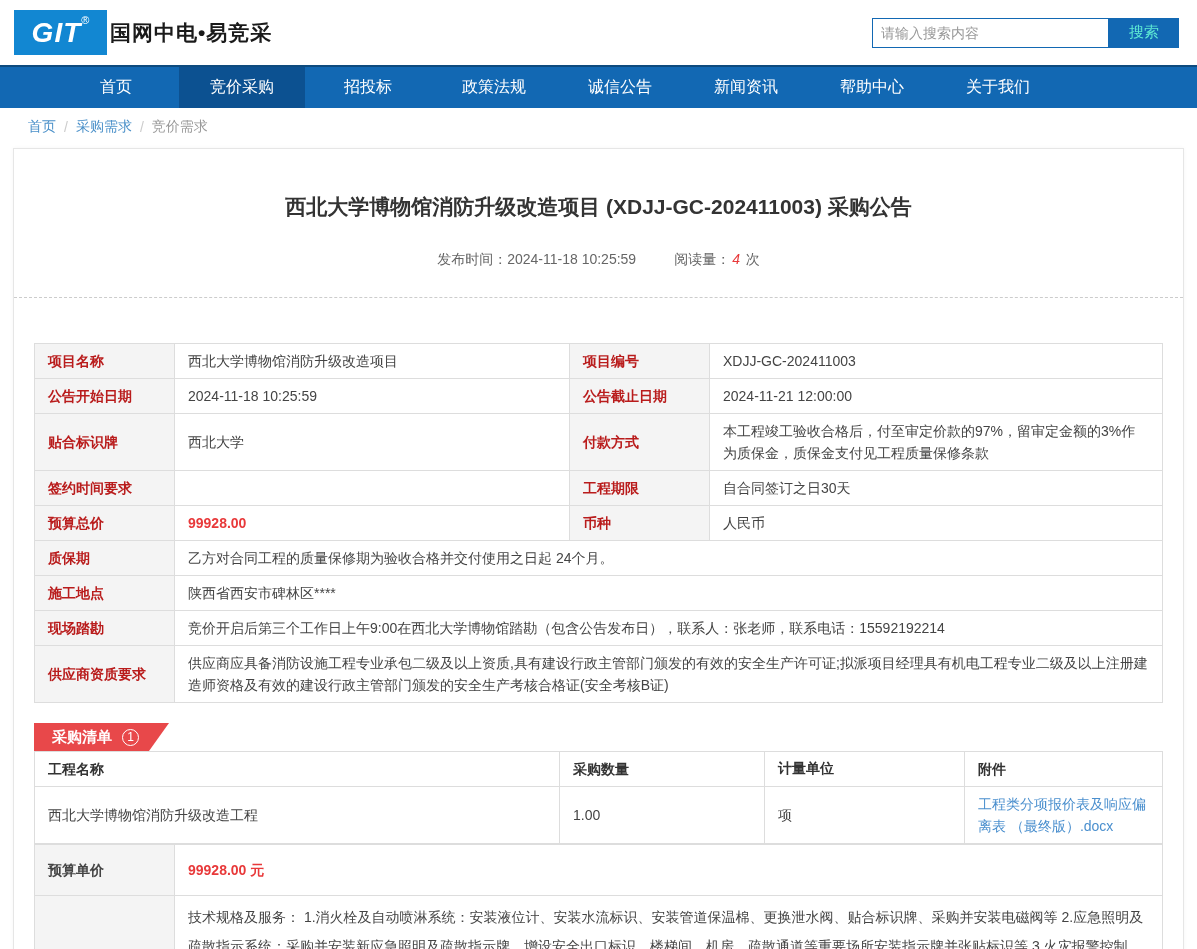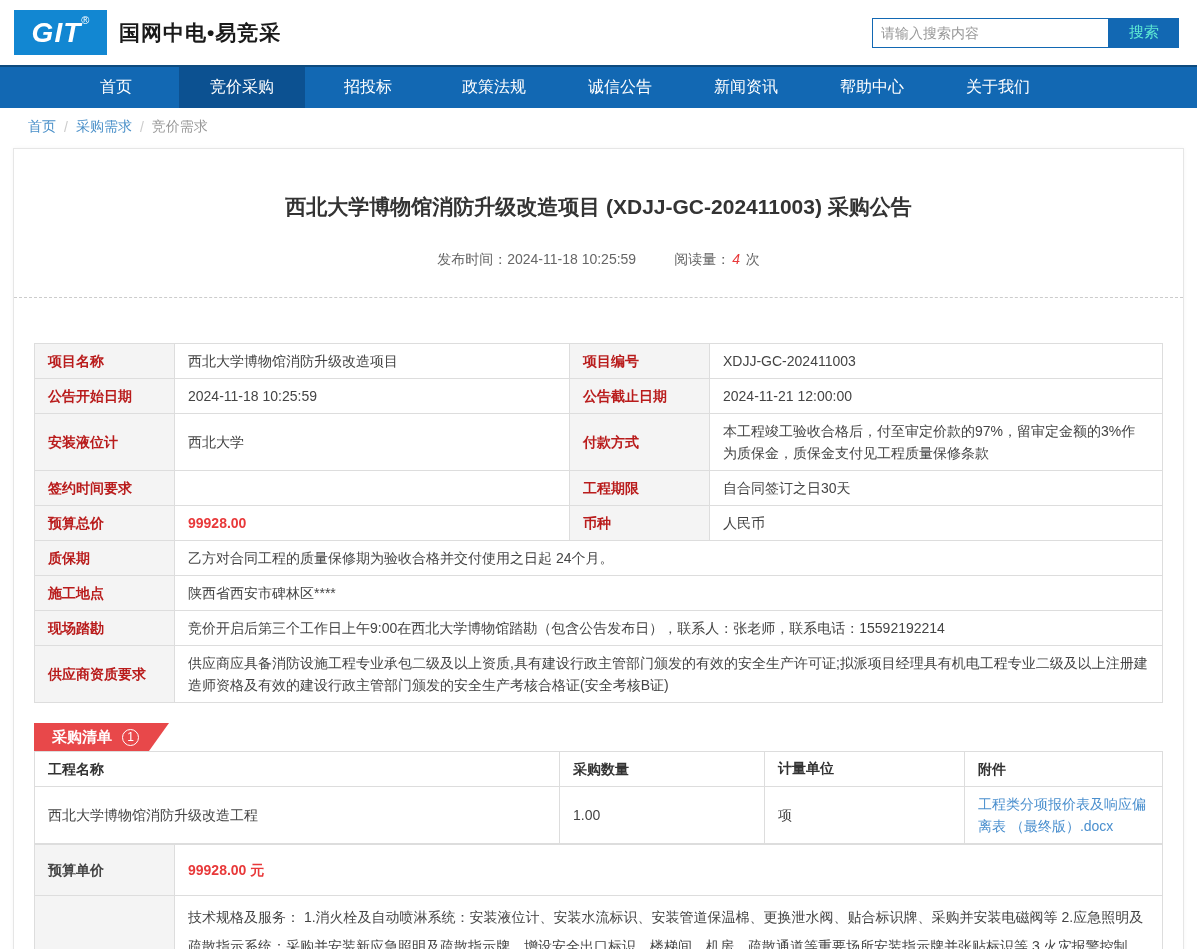--- a/index.html
+++ b/index.html
@@ -19,21 +19,21 @@
     display: flex; align-items: flex-start; justify-content: center;
     color: #fff; flex: none;
   }
   .logo-text {
     font-size: 28px; font-weight: bold; font-style: italic;
     letter-spacing: 1px; line-height: 45px;
   }
   .logo-reg { font-size: 11px; margin-top: 4px; }
   .site-name {
     font-size: 21px; font-weight: bold; color: #1a1a1a;
-    margin-left: 12px; letter-spacing: 1px;
+    margin-left: 3px; letter-spacing: 1px;
   }
   .header-spacer { flex: 1; }
   .search-wrap { display: flex; align-items: center; margin-right: 4px; }
   .search-input {
     width: 237px; height: 30px; border: 1px solid #1268b3;
     font-size: 14px; padding: 0 8px; color: #333; outline: none;
     font-family: inherit;
   }
   .search-input::placeholder { color: #999; }
   .search-btn {
@@ -180,21 +180,21 @@
       <td class="label-cell">项目编号</td>
       <td>XDJJ-GC-202411003</td>
     </tr>
     <tr>
       <td class="label-cell">公告开始日期</td>
       <td class="value-narrow">2024-11-18 10:25:59</td>
       <td class="label-cell">公告截止日期</td>
       <td>2024-11-21 12:00:00</td>
     </tr>
     <tr>
-      <td class="label-cell">安装液位计</td>
+      <td class="label-cell">贴合标识牌</td>
       <td class="value-narrow">西北大学</td>
       <td class="label-cell">付款方式</td>
       <td>本工程竣工验收合格后，付至审定价款的97%，留审定金额的3%作为质保金，质保金支付见工程质量保修条款</td>
     </tr>
     <tr>
       <td class="label-cell">签约时间要求</td>
       <td class="value-narrow"></td>
       <td class="label-cell">工程期限</td>
       <td>自合同签订之日30天</td>
     </tr>

